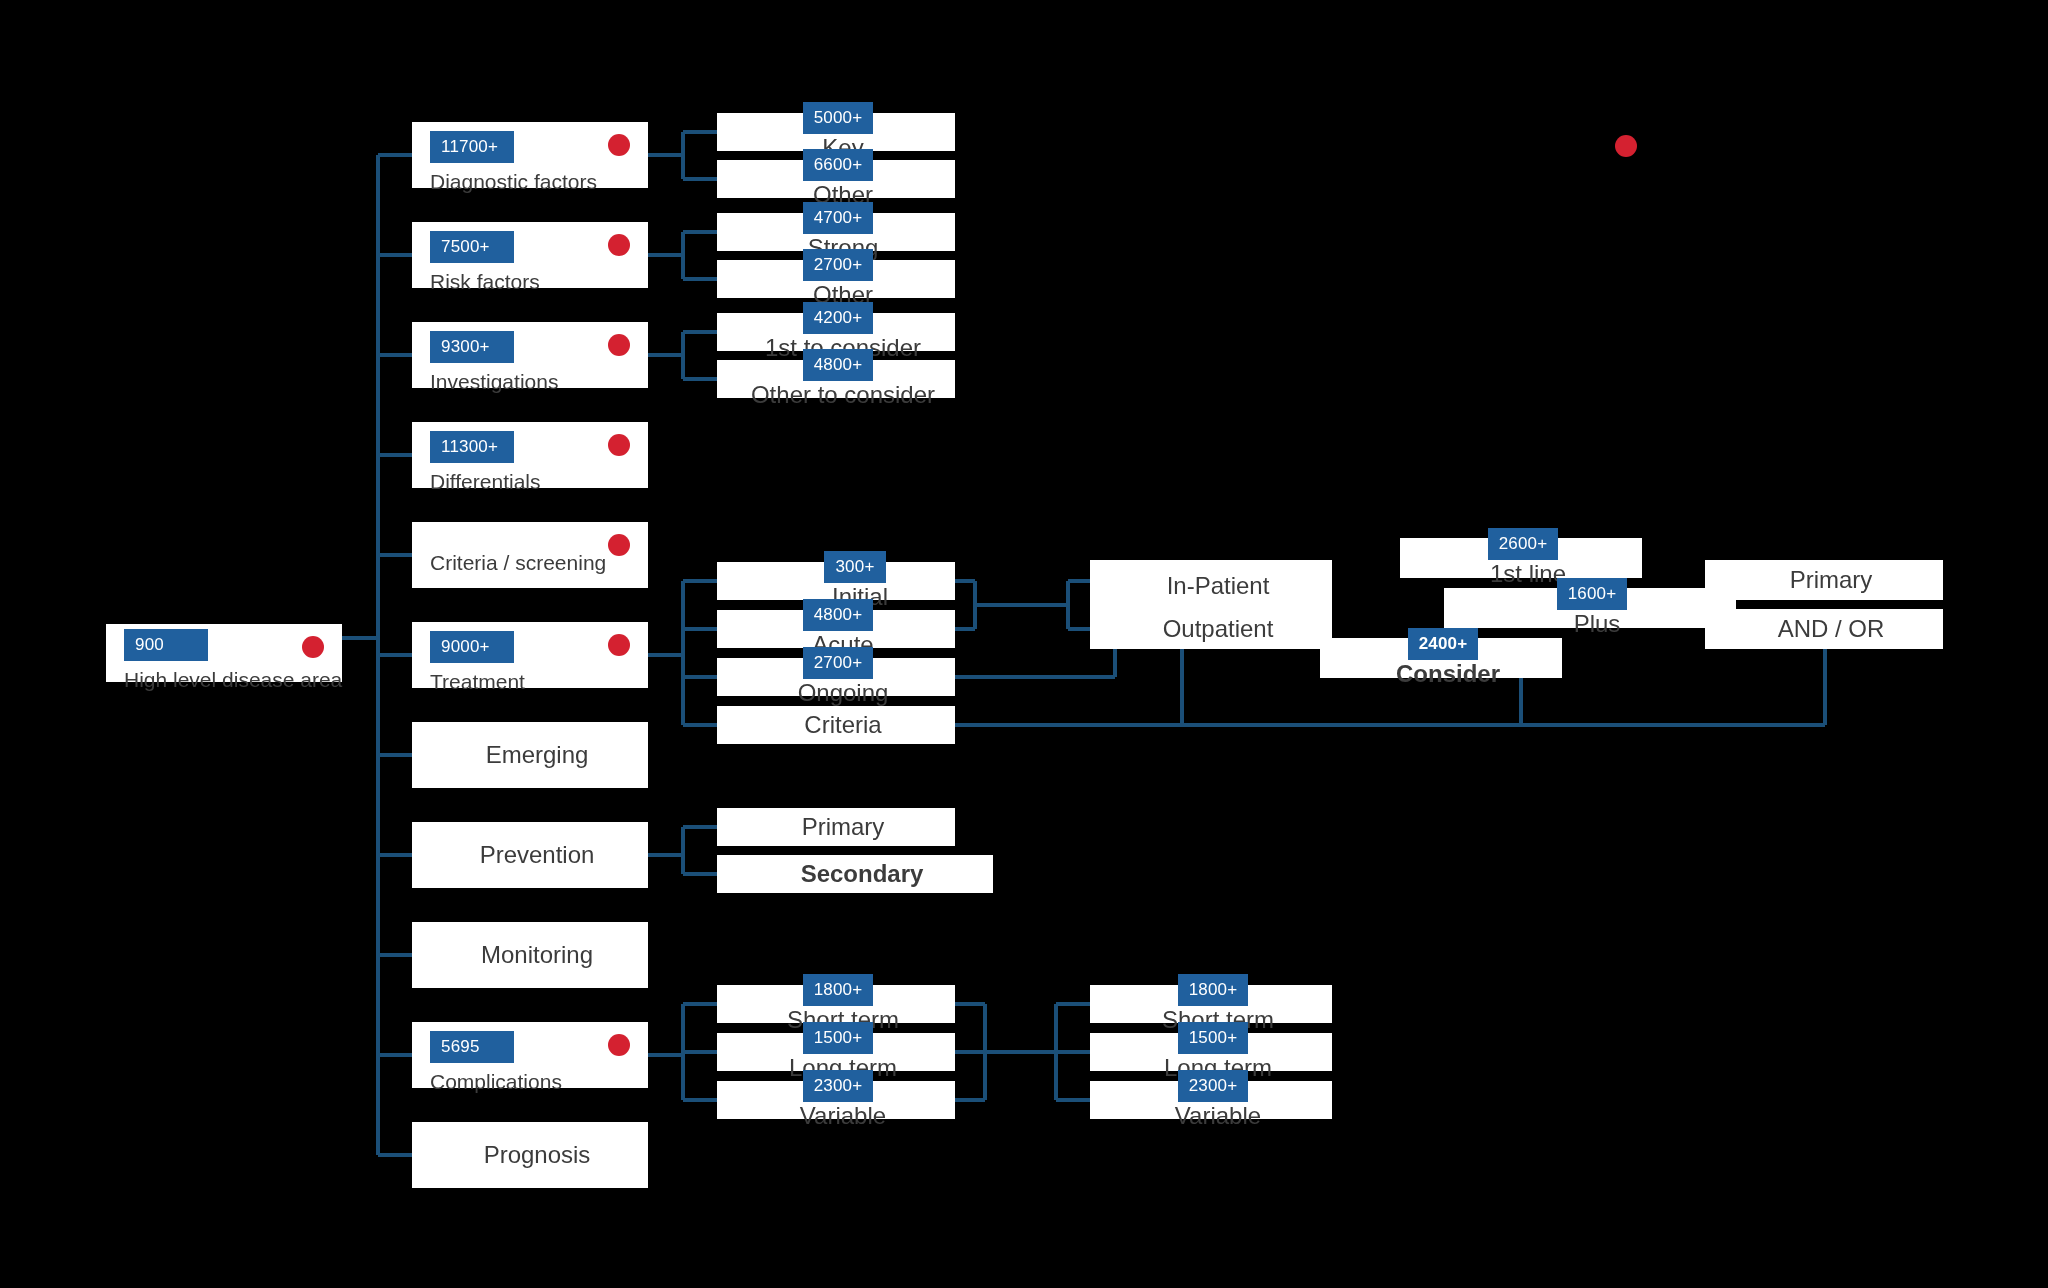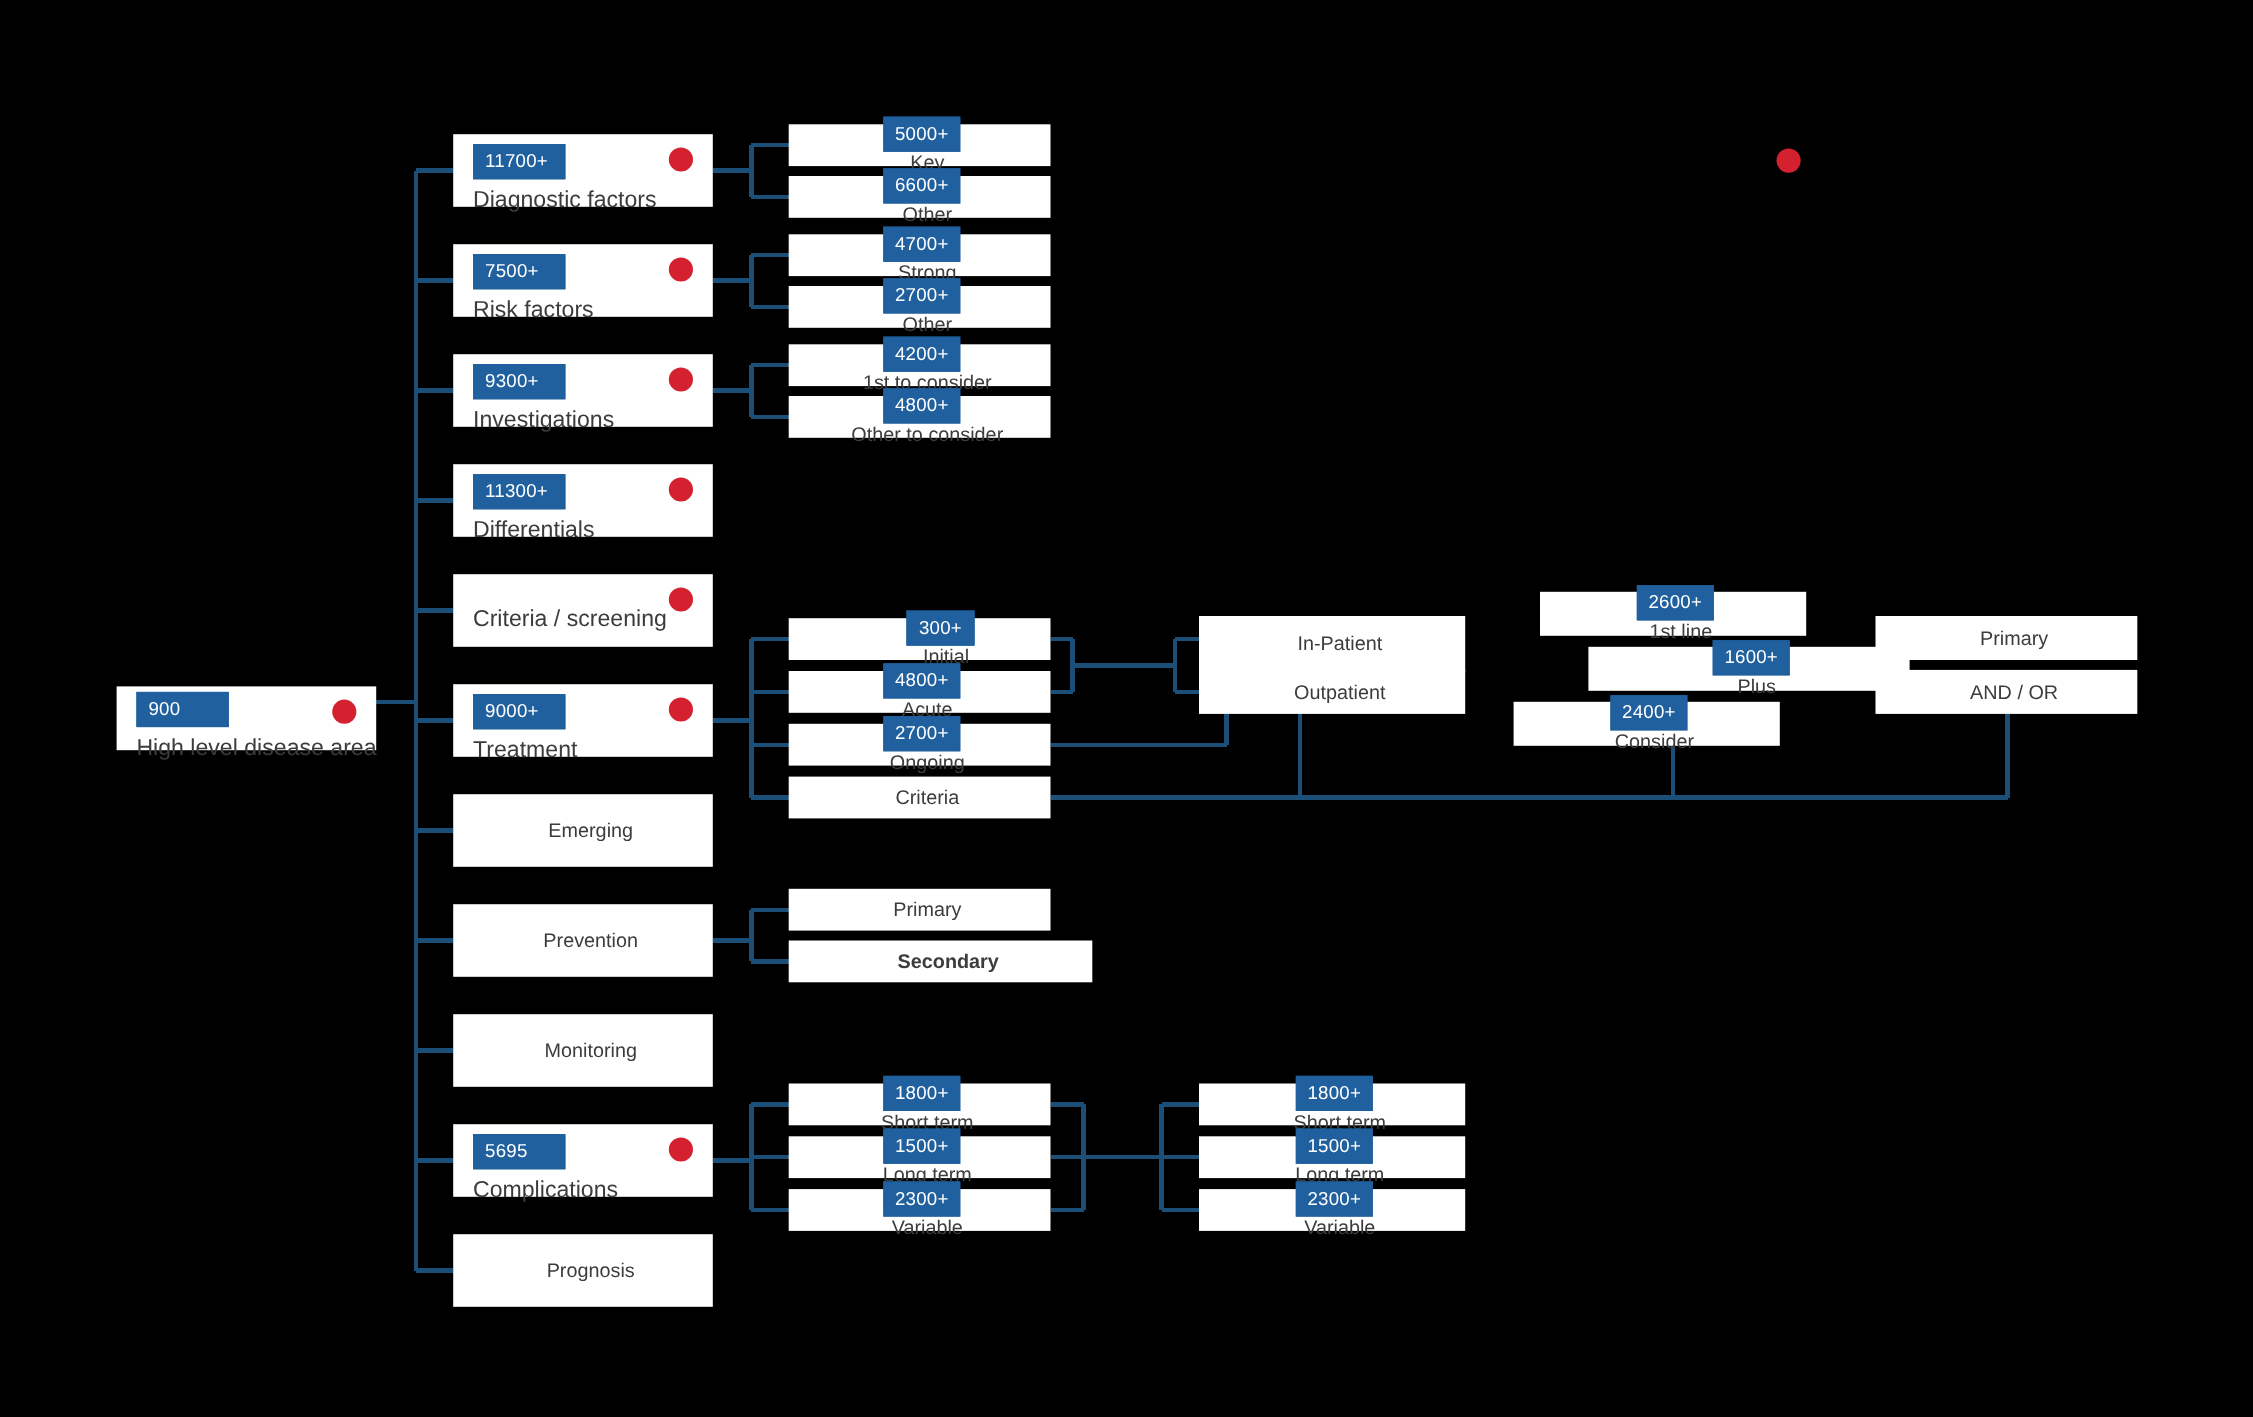--- a/index.html
+++ b/index.html
@@ -56,21 +56,21 @@
   }
   .node.inline .badge{
     margin-right:10px;
   }
   .label{
     font-size:21px;
     line-height:1.15;
     color:#3c3c3c;
     white-space:nowrap;
   }
-  .node.inline .label{font-size:18px;}
+  .node.inline .label{font-size:24px;}
   .dot{
     position:absolute;
     width:22px;
     height:22px;
     border-radius:50%;
     background:#d42130;
   }
   .legend-dot{
     position:absolute;
     width:22px;
@@ -297,21 +297,21 @@
         <span class="label">Variable</span>
       </div>
       <div class="node inline" style="left: 1400px; top: 538px; width: 242px; height: 40px;">
         <span class="badge">2600+</span>
         <span class="label">1st line</span>
       </div>
       <div class="node inline" style="left: 1444px; top: 588px; width: 292px; height: 40px;">
         <span class="badge">1600+</span>
         <span class="label">Plus</span>
       </div>
-      <div class="node inline" style="left: 1376px; top: 638px; width: 242px; height: 40px;">
+      <div class="node inline" style="left: 1320px; top: 638px; width: 242px; height: 40px; font-weight: bold;">
         <span class="badge">2400+</span>
         <span class="label">Consider</span>
       </div>
       <div class="node inline" style="left: 1705px; top: 560px; width: 238px; height: 40px;">
         <span class="label">Primary</span>
       </div>
       <div class="node inline" style="left: 1705px; top: 609px; width: 238px; height: 40px;">
         <span class="label">AND / OR</span>
       </div>
     </div>

